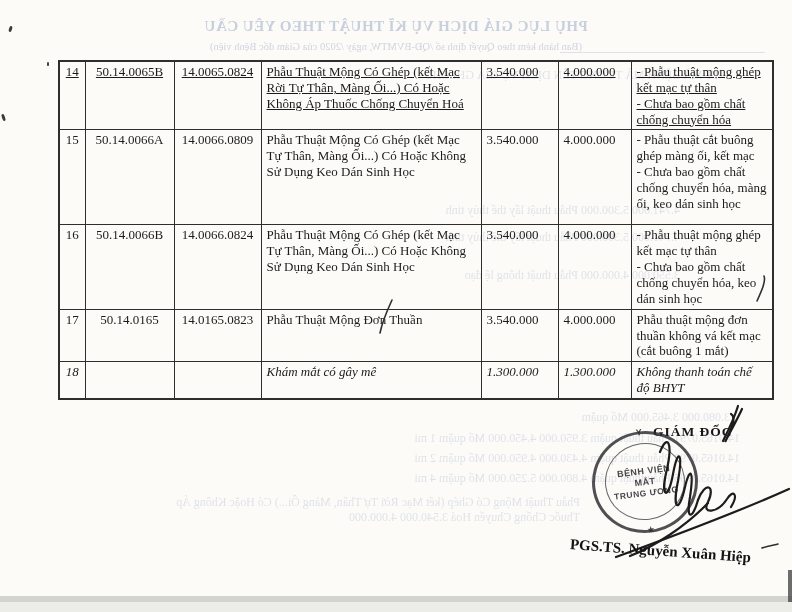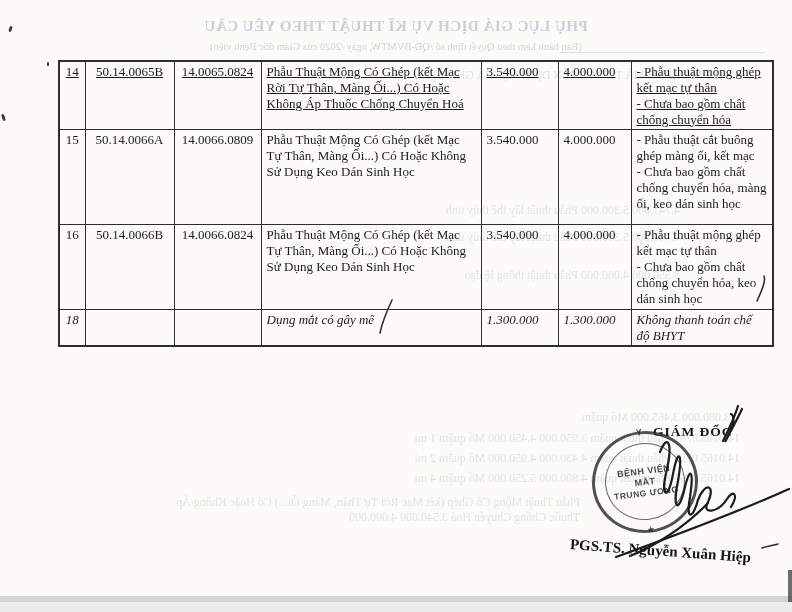--- a/index.html
+++ b/index.html
@@ -114,25 +114,34 @@
       <tr style="height:78px;">
         <td class="c-stt">16</td>
         <td class="c-code">50.14.0066B</td>
         <td class="c-code">14.0066.0824</td>
         <td class="c-name">Phẫu Thuật Mộng Có Ghép (kết Mạc Tự Thân, Màng Ối...) Có Hoặc Không Sử Dụng Keo Dán Sinh Học</td>
         <td class="c-price">3.540.000</td>
         <td class="c-price">4.000.000</td>
         <td class="c-note">- Phẫu thuật mộng ghép kết mạc tự thân
 - Chưa bao gồm chất chống chuyển hóa, keo dán sinh học</td>
       </tr>
+      <tr style="height:48px;">
+        <td class="c-stt">17</td>
+        <td class="c-code">50.14.0165</td>
+        <td class="c-code">14.0165.0823</td>
+        <td class="c-name">Phẫu Thuật Mộng Đơn Thuần</td>
+        <td class="c-price">3.540.000</td>
+        <td class="c-price">4.000.000</td>
+        <td class="c-note">Phẫu thuật mộng đơn thuần không vá kết mạc (cắt buông 1 mắt)</td>
+      </tr>
       <tr style="height:34px;font-style:italic;">
         <td class="c-stt">18</td>
         <td class="c-code"></td>
         <td class="c-code"></td>
-        <td class="c-name">Dụng mắt có gây mê</td>
+        <td class="c-name">Khám mắt có gây mê</td>
         <td class="c-price">1.300.000</td>
         <td class="c-price">1.300.000</td>
         <td class="c-note">Không thanh toán chế độ BHYT</td>
       </tr>
     </tbody>
   </table>
 
   <div class="director">GIÁM ĐỐC</div>
 
   <div class="stamp">

